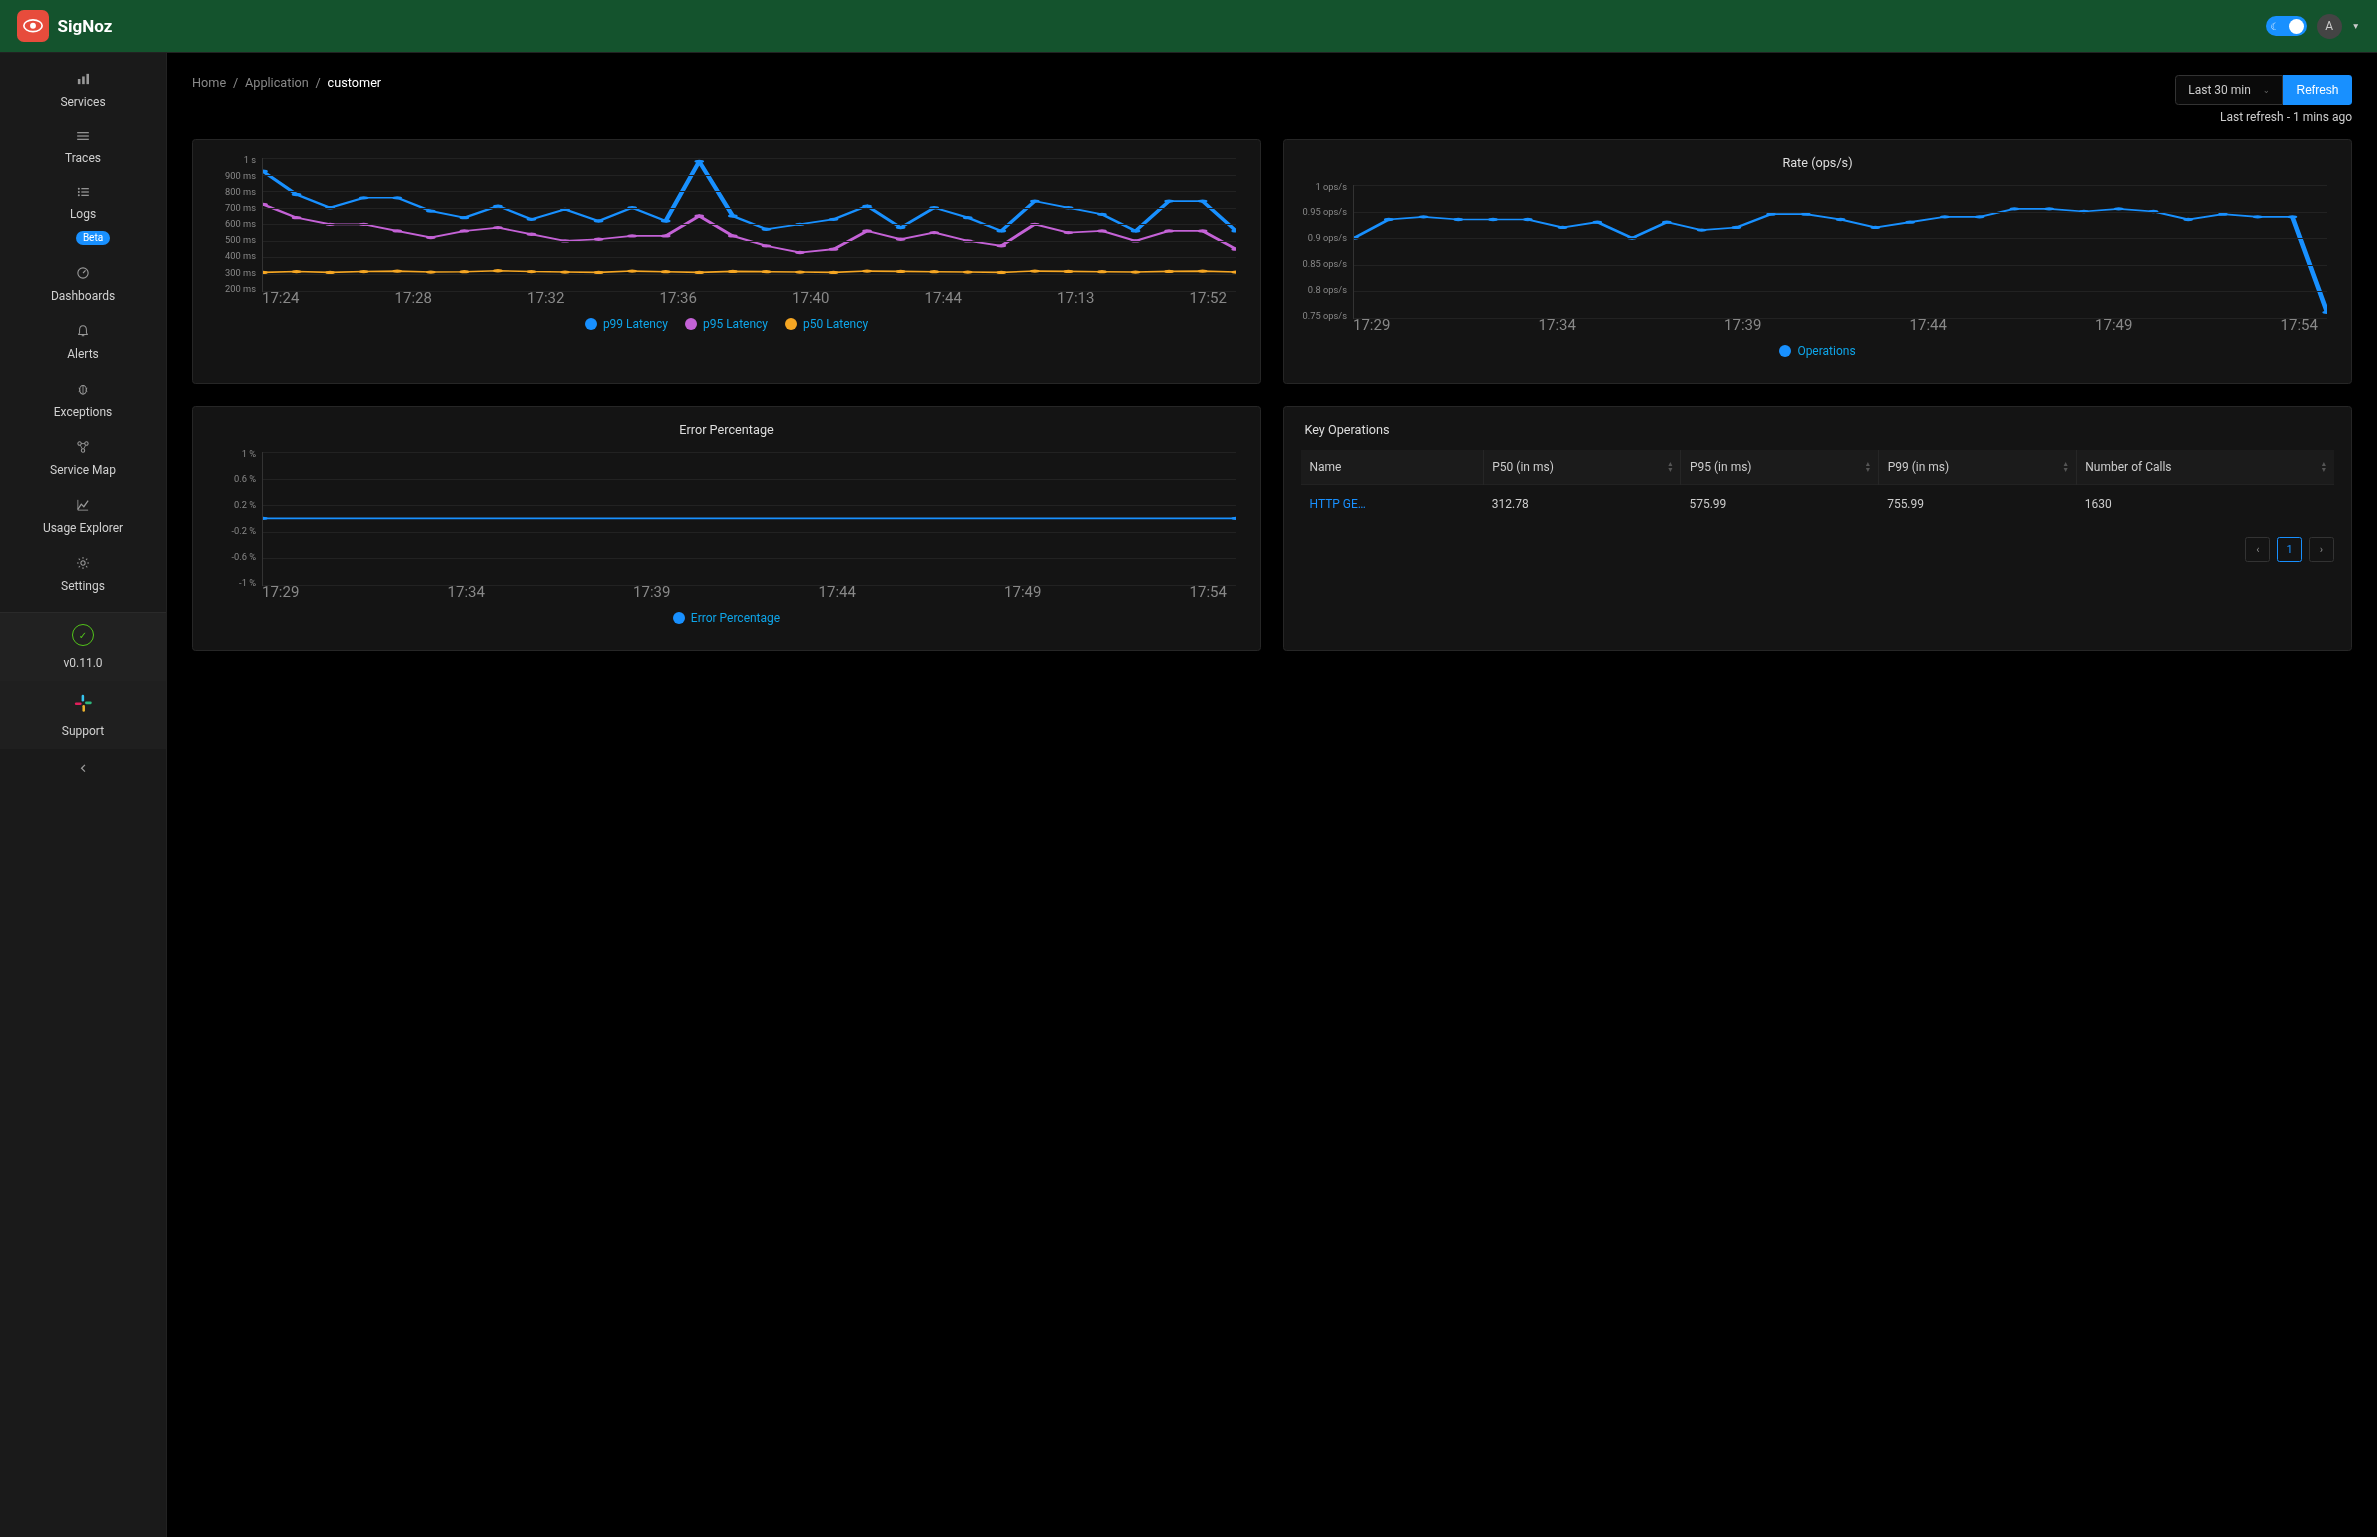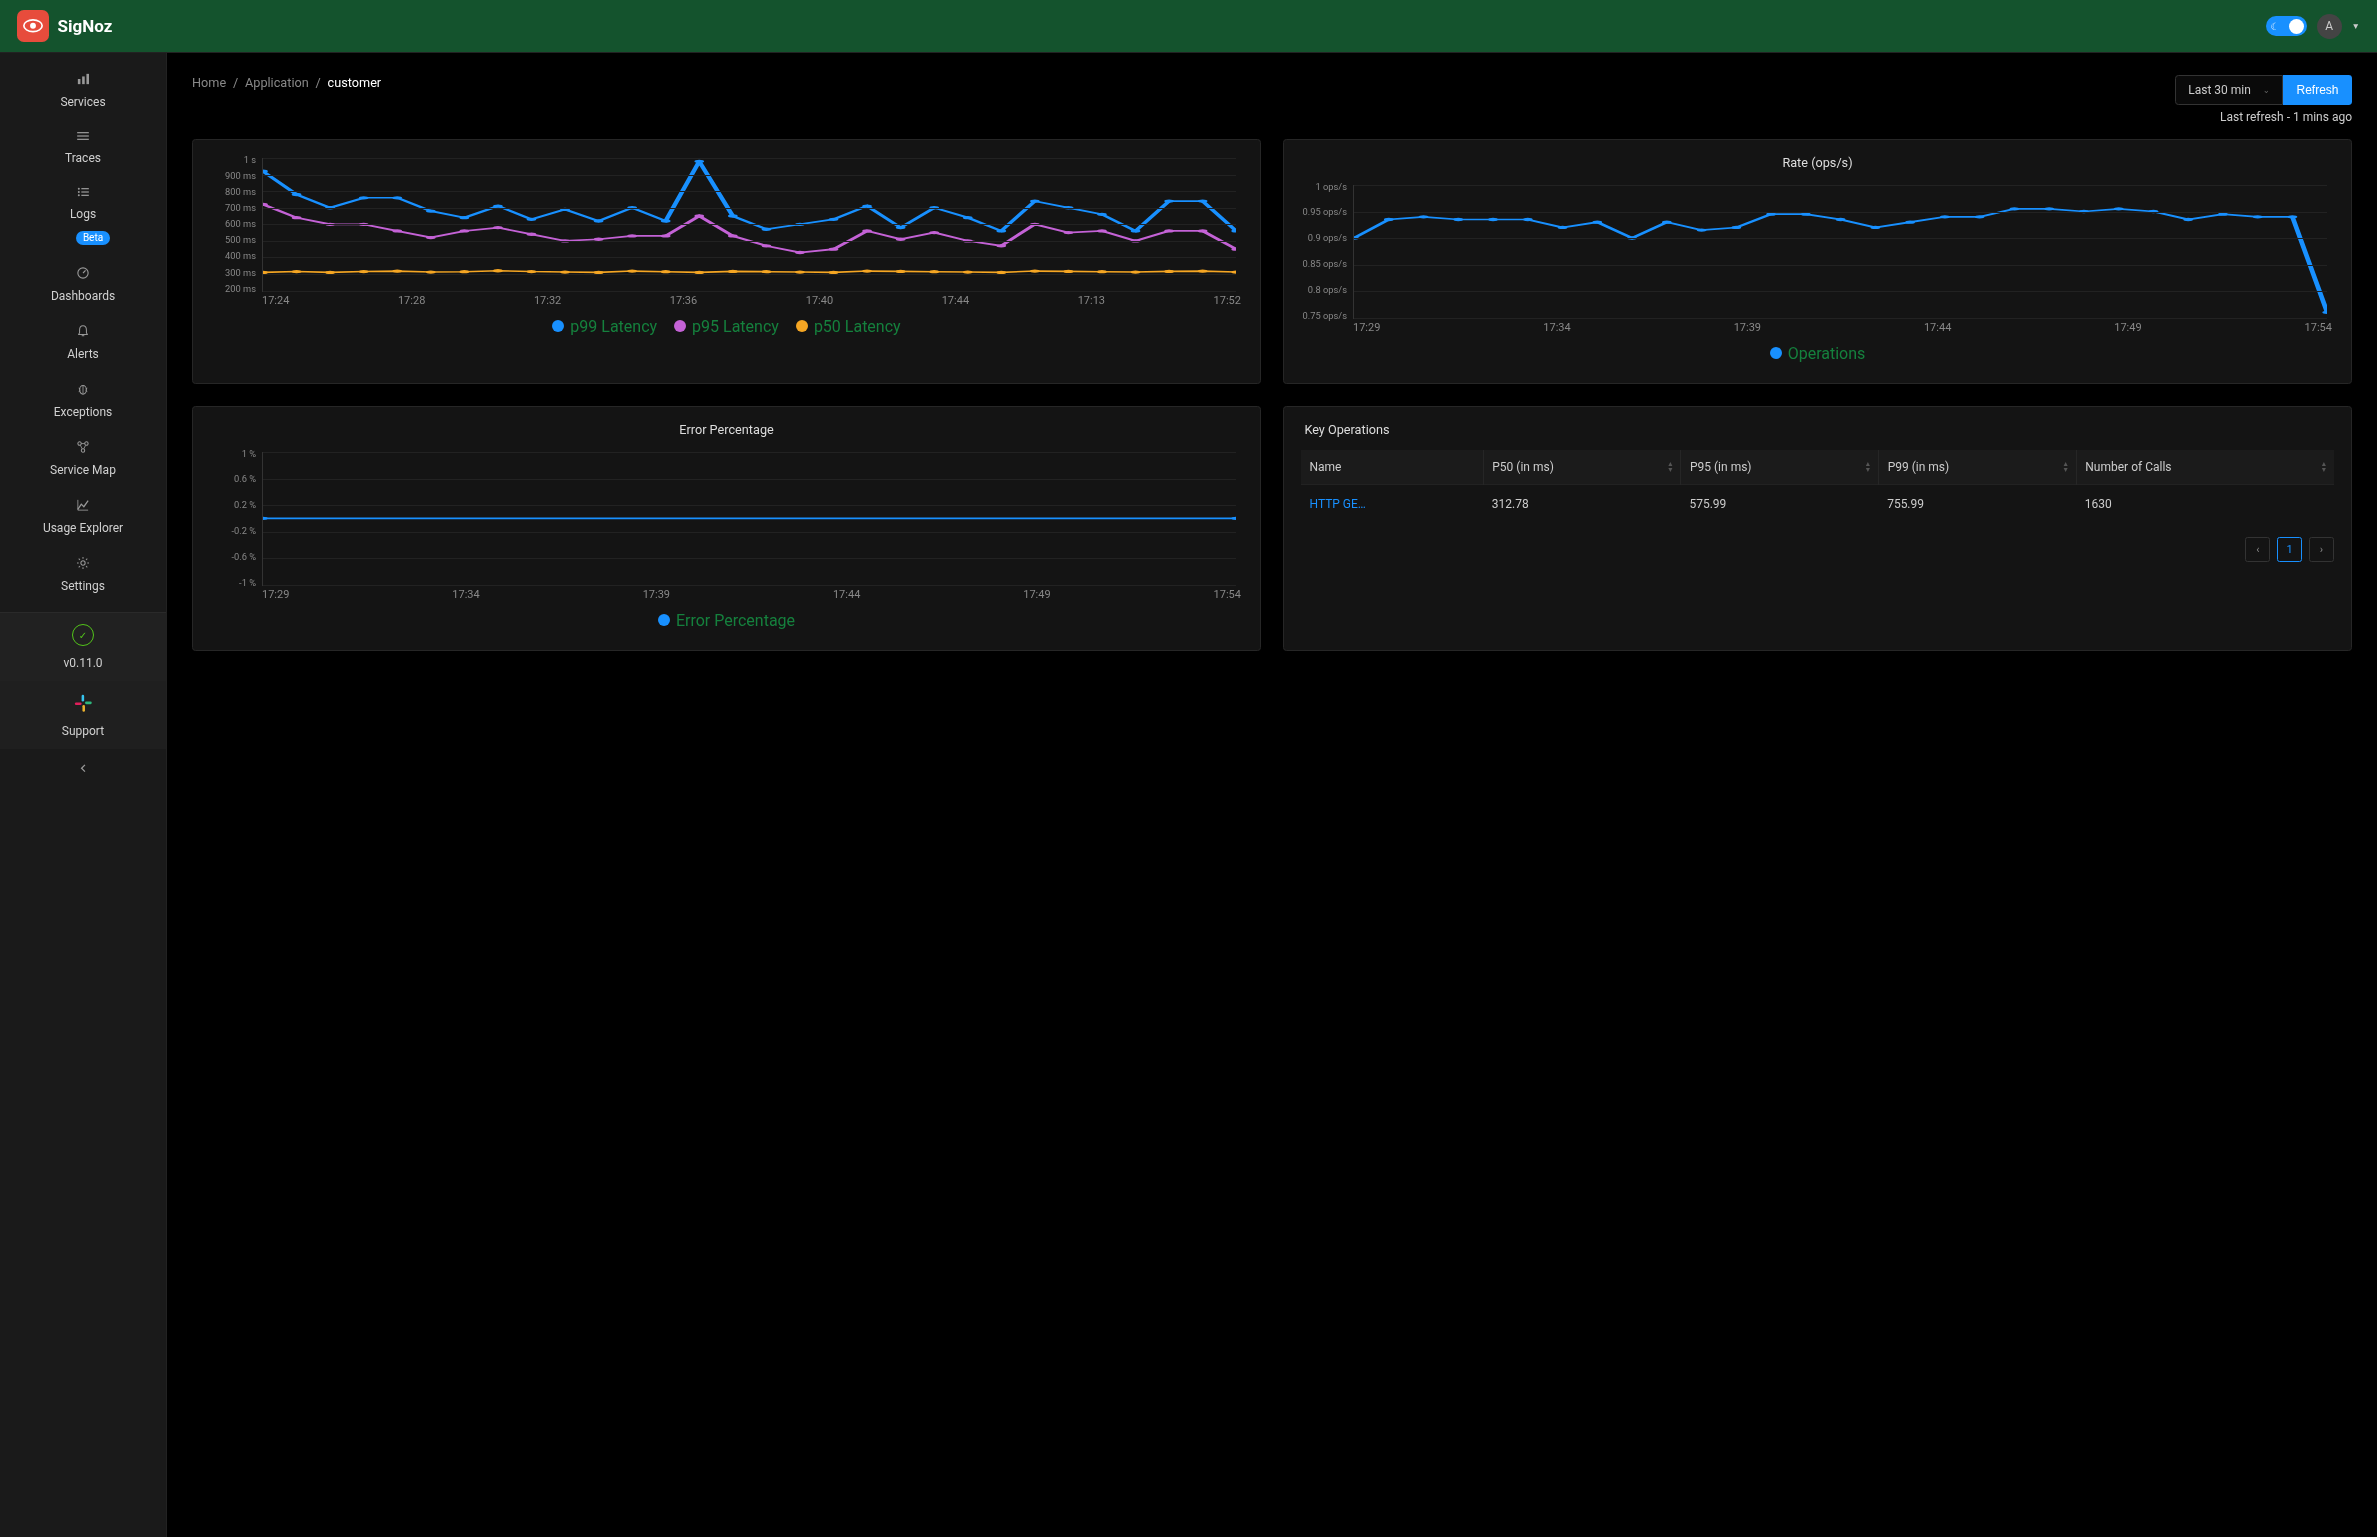--- a/index.html
+++ b/index.html
@@ -89,22 +89,22 @@
   padding:15px 17px; min-height:245px;
 }
 .panel-title { text-align:center; font-size:12.7px; color:#ddd; margin-bottom:12px; }
 .chart { position:relative; height:152px; margin-bottom:10px; }
 .chart svg { width:100%; height:100%; }
 .yaxis { position:absolute; left:0; top:0; bottom:13.5px; display:flex; flex-direction:column; justify-content:space-between; font-size:9.3px; color:#888; text-align:right; width:46px; }
 .yaxis div { line-height:1; }
 .plot { position:absolute; left:52px; right:6.8px; top:3.4px; bottom:15px; border-bottom:0.8px solid #333; border-left:0.8px solid #333; }
 .gridlines { position:absolute; inset:0; }
 .gridlines .hl { position:absolute; left:0; right:0; border-top:0.8px solid #222; }
-.xaxis { position:absolute; left:52px; right:2px; bottom:0; display:flex; justify-content:space-between; font-size:11px; color:#888;text-align:center; }
-.legend { display:flex; justify-content:center; gap:17px; font-size:16px; color:#15803d; }
+.xaxis { position:absolute; left:52px; right:16px; bottom:0; display:flex; justify-content:space-between; font-size:15px; color:#888;text-align:center; }
+.legend { display:flex; justify-content:center; gap:17px; font-size:12px; color:#0ea5e9; }
 .legend-item { display:flex; align-items:center; gap:6px; }
 .dot { width:12px; height:12px; border-radius:50%; }
 
 .key-ops-title { font-size:12.7px; color:#ddd; padding: 0 0 13.5px 3.4px; }
 .table { width:100%; border-collapse:collapse; }
 .table th { text-align:left; padding:10px 8.5px; background:#1b1b1b; color:#ccc; font-weight:400; font-size:12px; position:relative; border-right:0.8px solid #262626; }
 .table th:last-child { border-right:none; }
 .sort-arrows { position:absolute; right:6.8px; top:50%; transform:translateY(-50%); font-size:6.8px; color:#555; line-height:0.8; }
 .table td { padding:12px 8.5px; color:#ccc; font-size:12px; border-top:0.8px solid #222; }
 .table td.link { color:#1890ff; max-width:76px; overflow:hidden; text-overflow:ellipsis; white-space:nowrap; }

